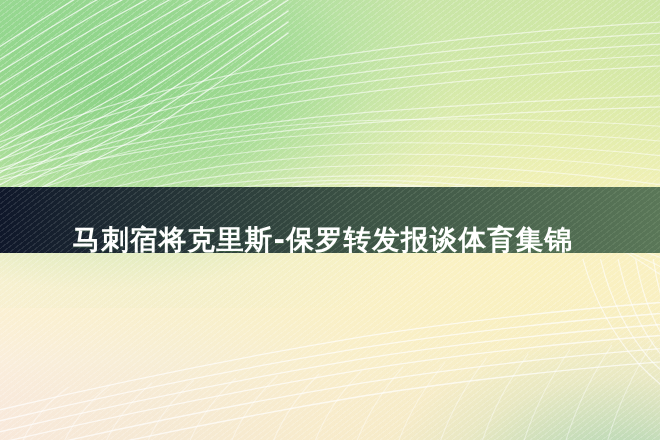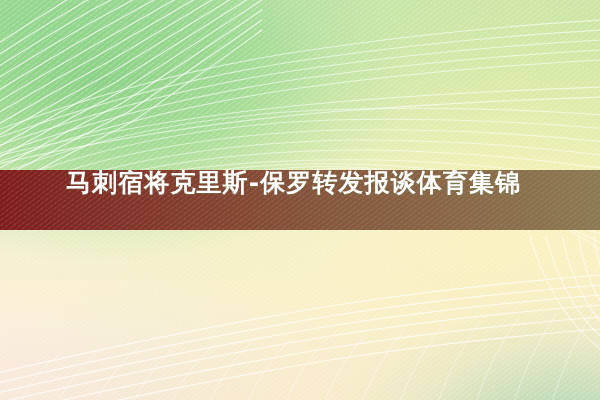--- a/index.html
+++ b/index.html
@@ -113,23 +113,23 @@
   }
   .arcs svg { display: block; width: 600px; height: 400px; }
 
   
   .title-band {
     position: absolute;
     left: 0;
     right: 0;
     top: 170px;
     height: 60px;
-    background: #7f1d1d;
+    background: #0f172a;
     display: flex;
-    align-items: flex-start;
+    align-items: flex-end;
     overflow: hidden;
   }
   .title-band-texture {
     position: absolute;
     inset: 0;
     background-image:
       repeating-linear-gradient(
         -38deg,
         rgba(255,255,255,0.10) 0px,
         rgba(255,255,255,0.10) 1px,

